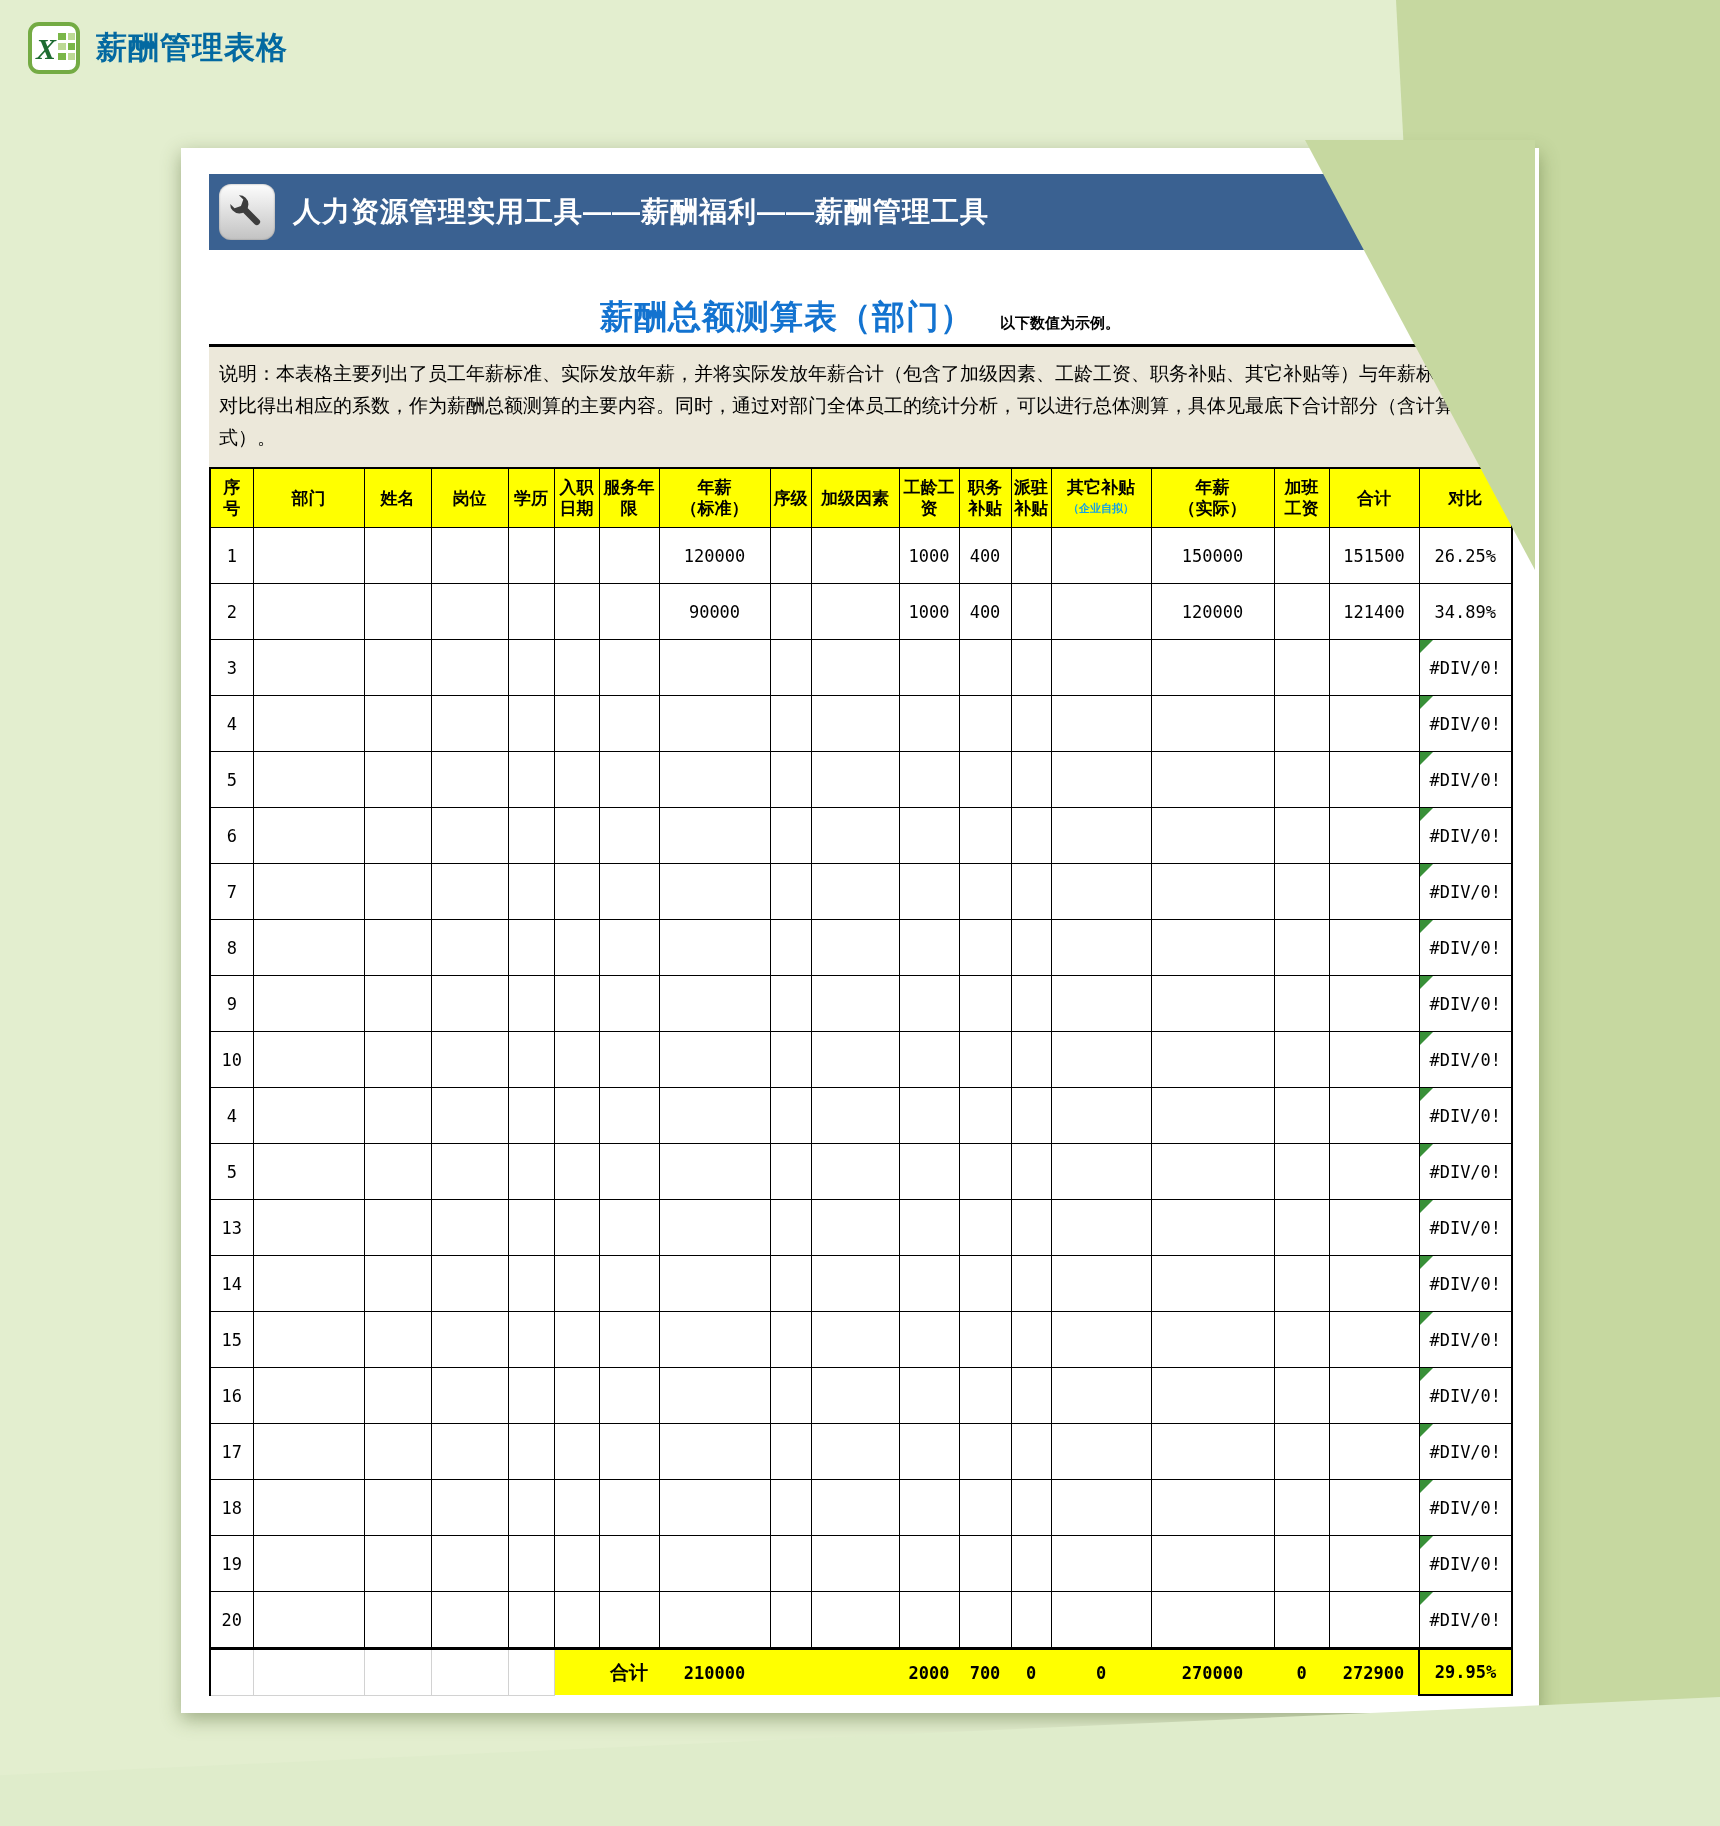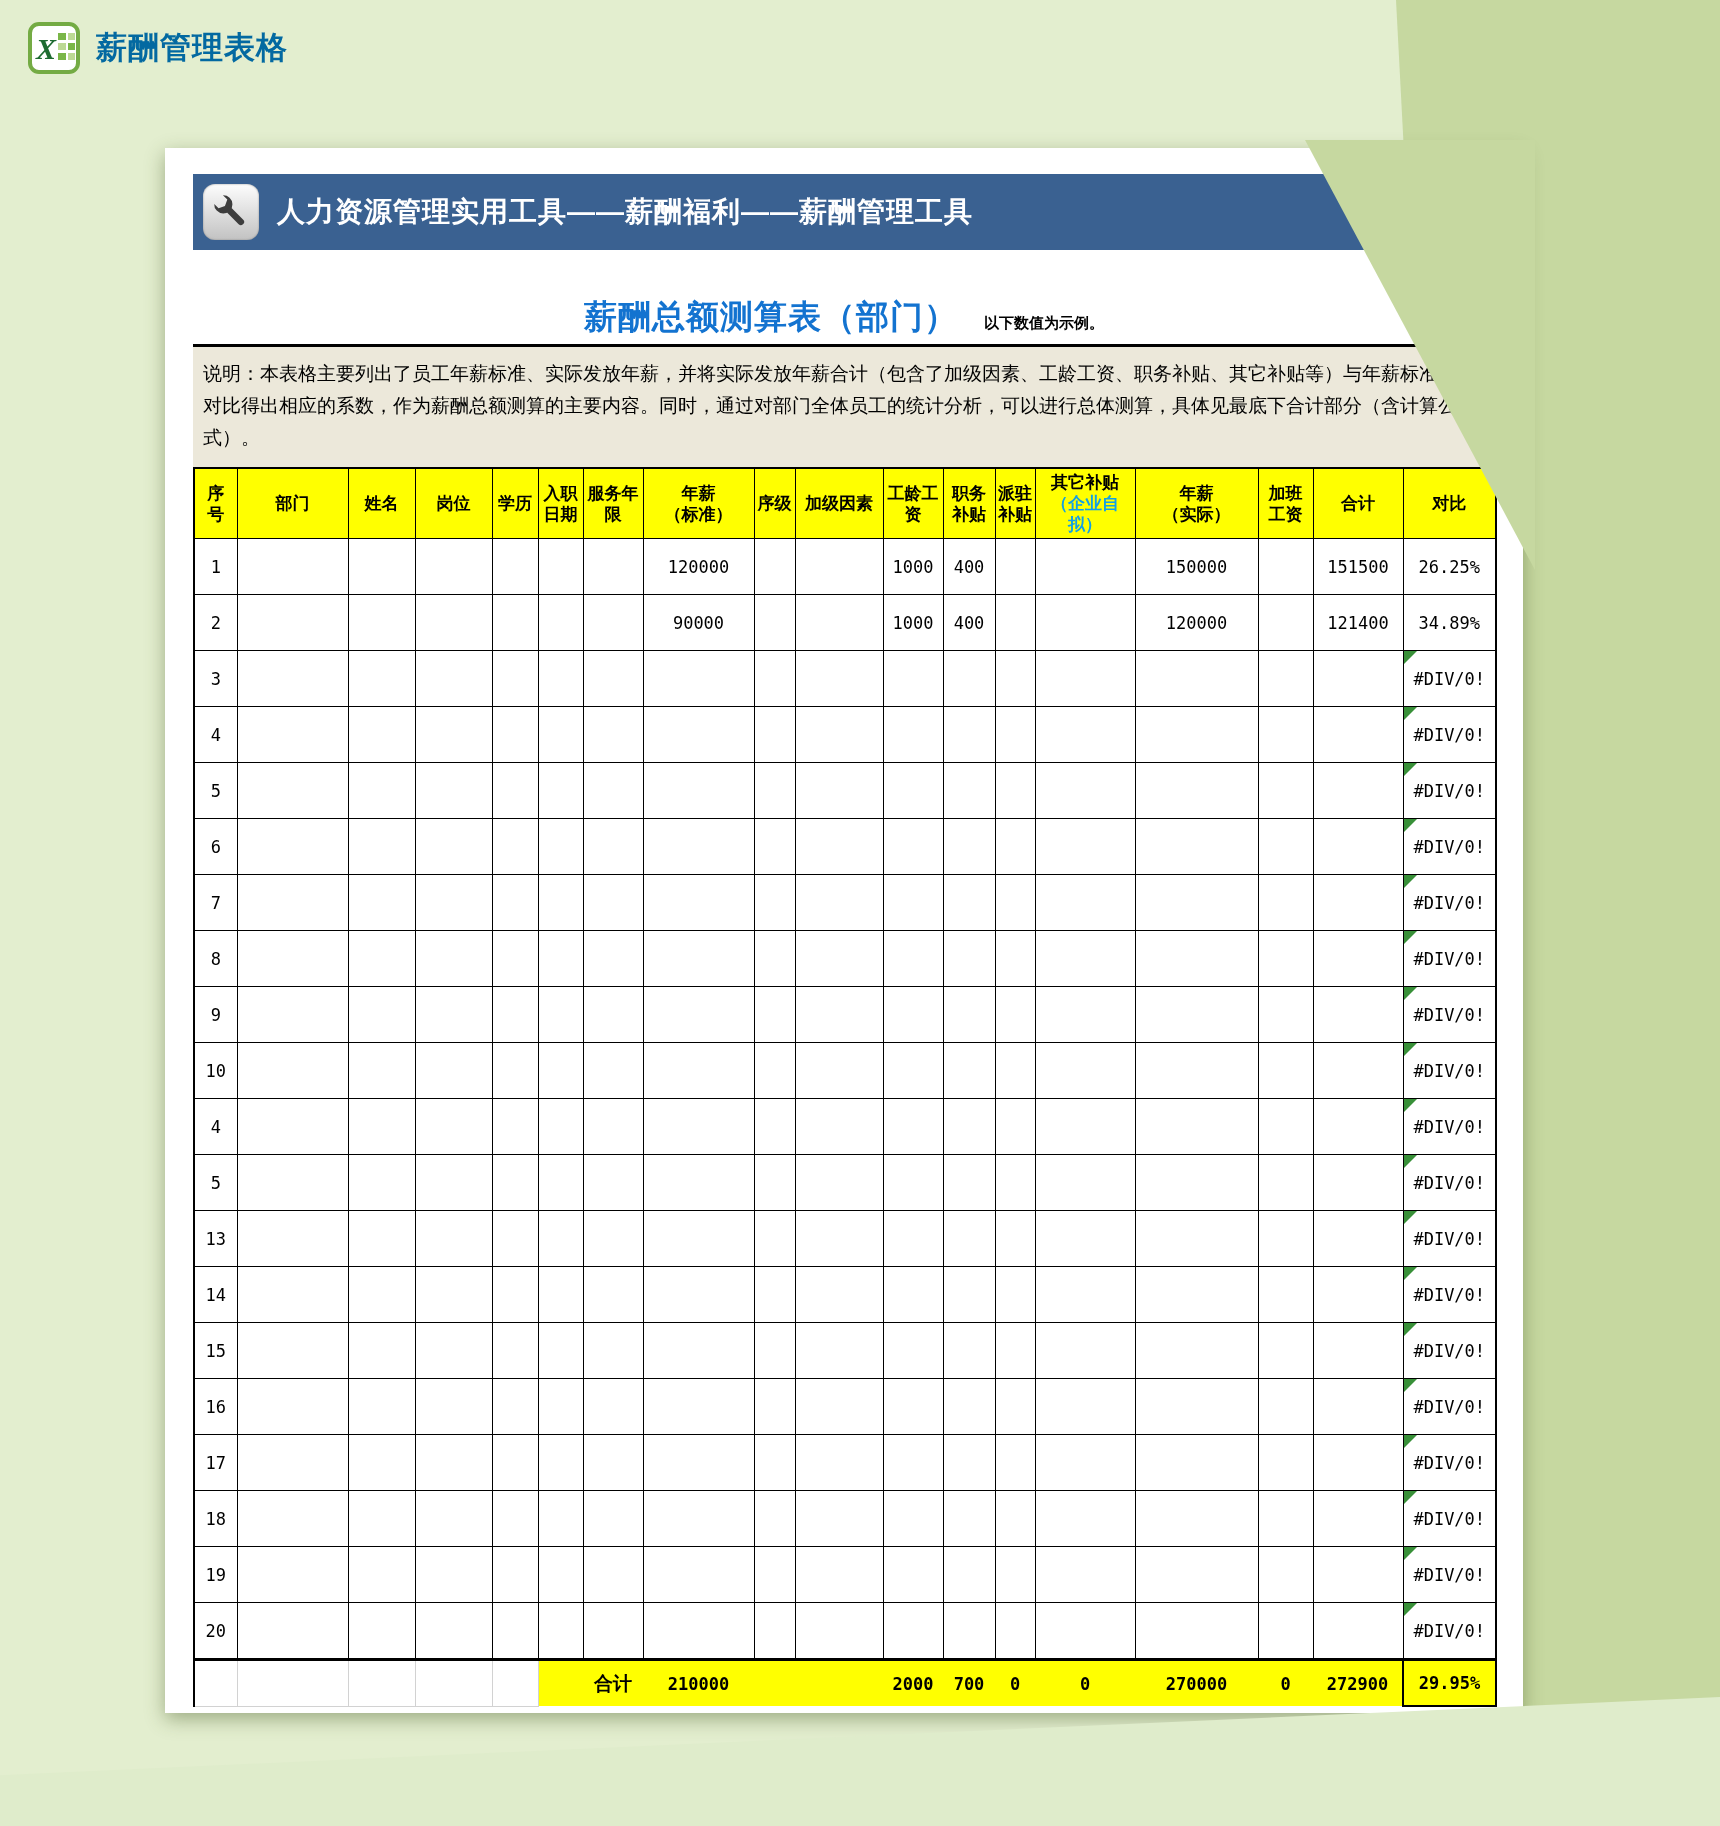--- a/index.html
+++ b/index.html
@@ -11,21 +11,21 @@
   .bg-poly1{position:absolute;left:-120px;top:-80px;width:1560px;height:1880px;
     background:var(--bg-light,#e3eecf);transform:rotate(-3deg);z-index:0;}
   .bg-poly2{position:absolute;left:-60px;top:1735px;width:1900px;height:400px;
     background:var(--bg-mid,#dfeccb);transform:rotate(-2.6deg);z-index:3;}
   .corner-wedge{position:absolute;left:1305px;top:140px;width:230px;height:430px;
     background:#c6d8a0;clip-path:polygon(0 0,100% 0,100% 100%);z-index:3;}
 
   .app-header{position:absolute;left:28px;top:22px;display:flex;align-items:center;gap:16px;z-index:4;}
   .app-title{font-size:31px;font-weight:bold;color:#0369a1;letter-spacing:1px;}
 
-  .sheet{position:absolute;left:165px;top:148px;width:1358px;height:1565px;background:#ffffff;
+  .sheet{position:absolute;left:181px;top:148px;width:1358px;height:1565px;background:#ffffff;
     box-shadow:0 6px 18px rgba(70,90,40,.45);z-index:2;box-sizing:border-box;
     padding:26px 28px 0 28px;}
 
   .toolbar{height:76px;background:var(--bar-blue,#3a6191);display:flex;align-items:center;
     padding-left:10px;box-sizing:border-box;}
   .wrench-box{width:56px;height:56px;border-radius:12px;flex:0 0 auto;
     background:linear-gradient(#fdfdfd,#c2c2c2);display:flex;align-items:center;justify-content:center;
     box-shadow:inset 0 0 2px #888;}
   .toolbar-title{color:#fff;font-size:28px;font-weight:bold;margin-left:18px;letter-spacing:1px;}
 
@@ -34,21 +34,21 @@
   .table-title{color:var(--title-blue,#1373d0);font-size:33px;font-weight:bold;letter-spacing:1px;}
   .table-note{font-size:15px;font-weight:bold;color:#000;padding-bottom:7px;}
 
   .desc{border-top:3px solid #000;background:#ece8da;padding:11px 10px 13px 10px;
     font-size:19px;line-height:32px;color:#000;}
 
   table{width:100%;table-layout:fixed;border-collapse:collapse;}
   thead th{background:var(--yellow,#ffff00);border:1px solid #000;border-top:2px solid #000;
     font-size:17px;font-weight:bold;line-height:21px;white-space:pre-line;
     height:52px;padding:3px 1px;text-align:center;vertical-align:middle;color:#000;}
-  thead th .hdr-sub{color:var(--sub-blue,#12a0e6);font-size:17px;}
+  thead th .hdr-sub{color:var(--sub-blue,#12a0e6);font-size:11px;}
   tbody td{border:1px solid #000;height:55px;text-align:center;vertical-align:middle;
     font-family:"DejaVu Sans Mono",monospace;font-size:17px;color:#000;position:relative;
     padding:0 2px;overflow:hidden;}
   .c-first{border-left:2px solid #000 !important;}
   .c-last{border-right:2px solid #000 !important;}
   tr.last-data td{border-bottom:3px solid #000;}
   tr.totals td{height:44px;font-weight:bold;}
   tr.totals td.plain{border:1px solid #d2d2d2;background:#fff;}
   tr.totals td.sum{border:none;background:var(--yellow,#ffff00);}
   tr.totals td.sum-label{font-family:"Liberation Sans",sans-serif;font-size:19px;}

